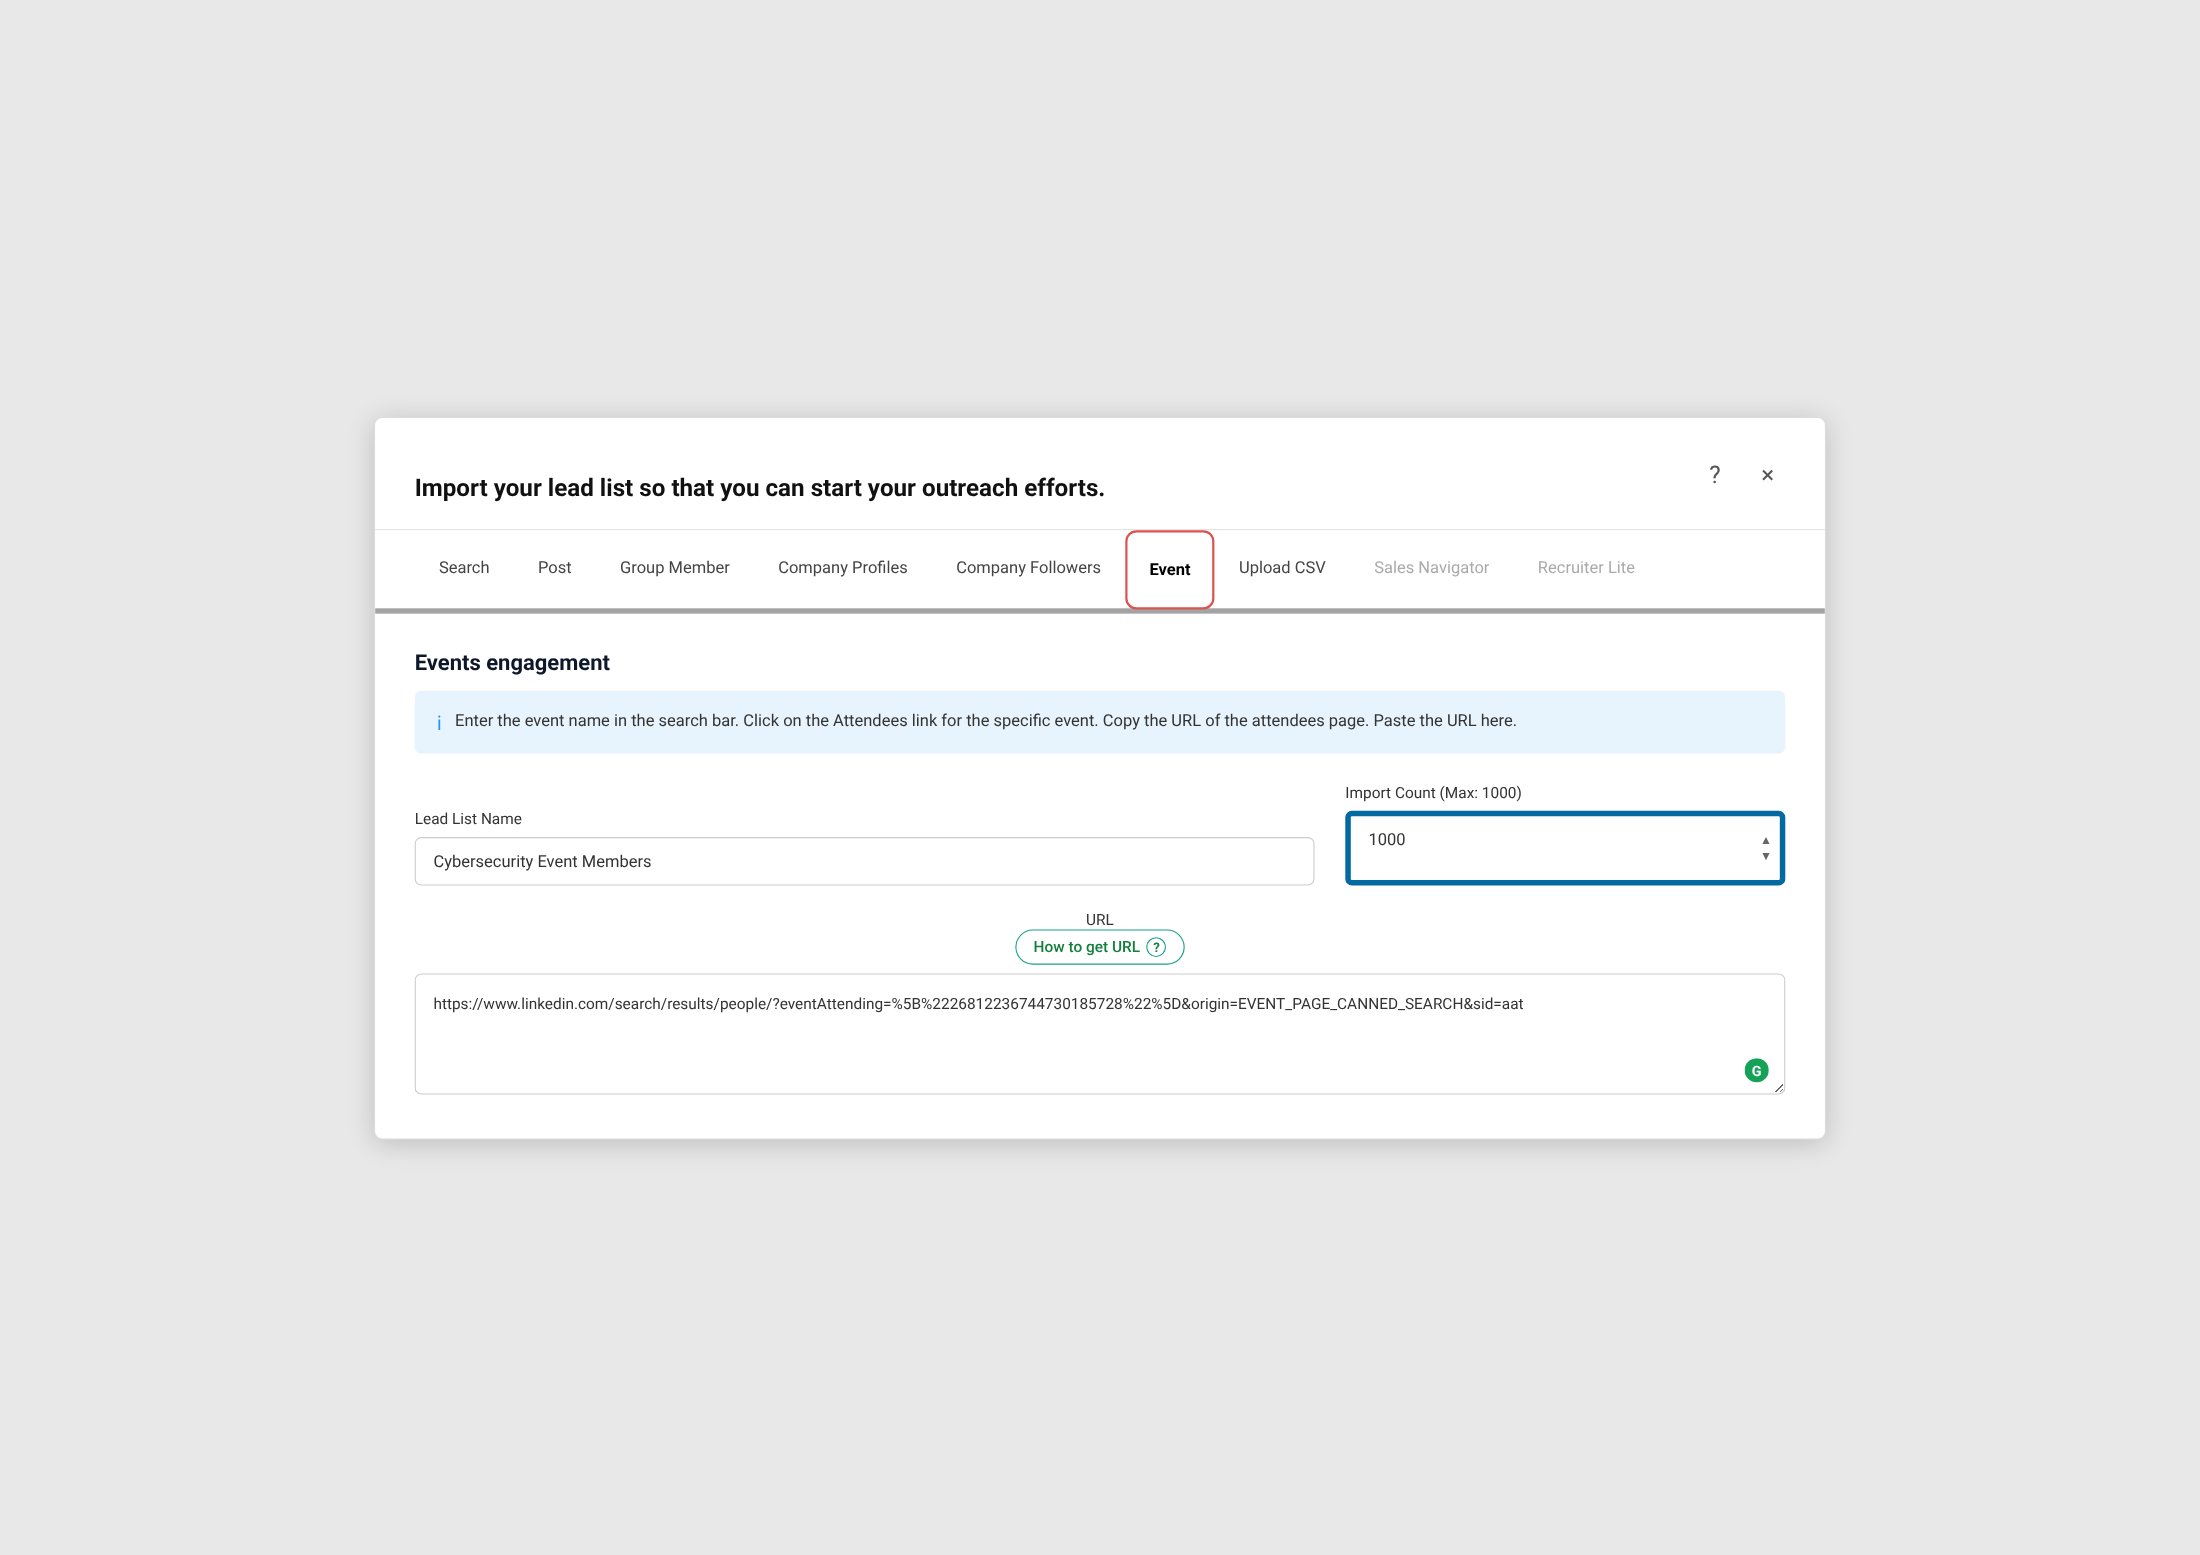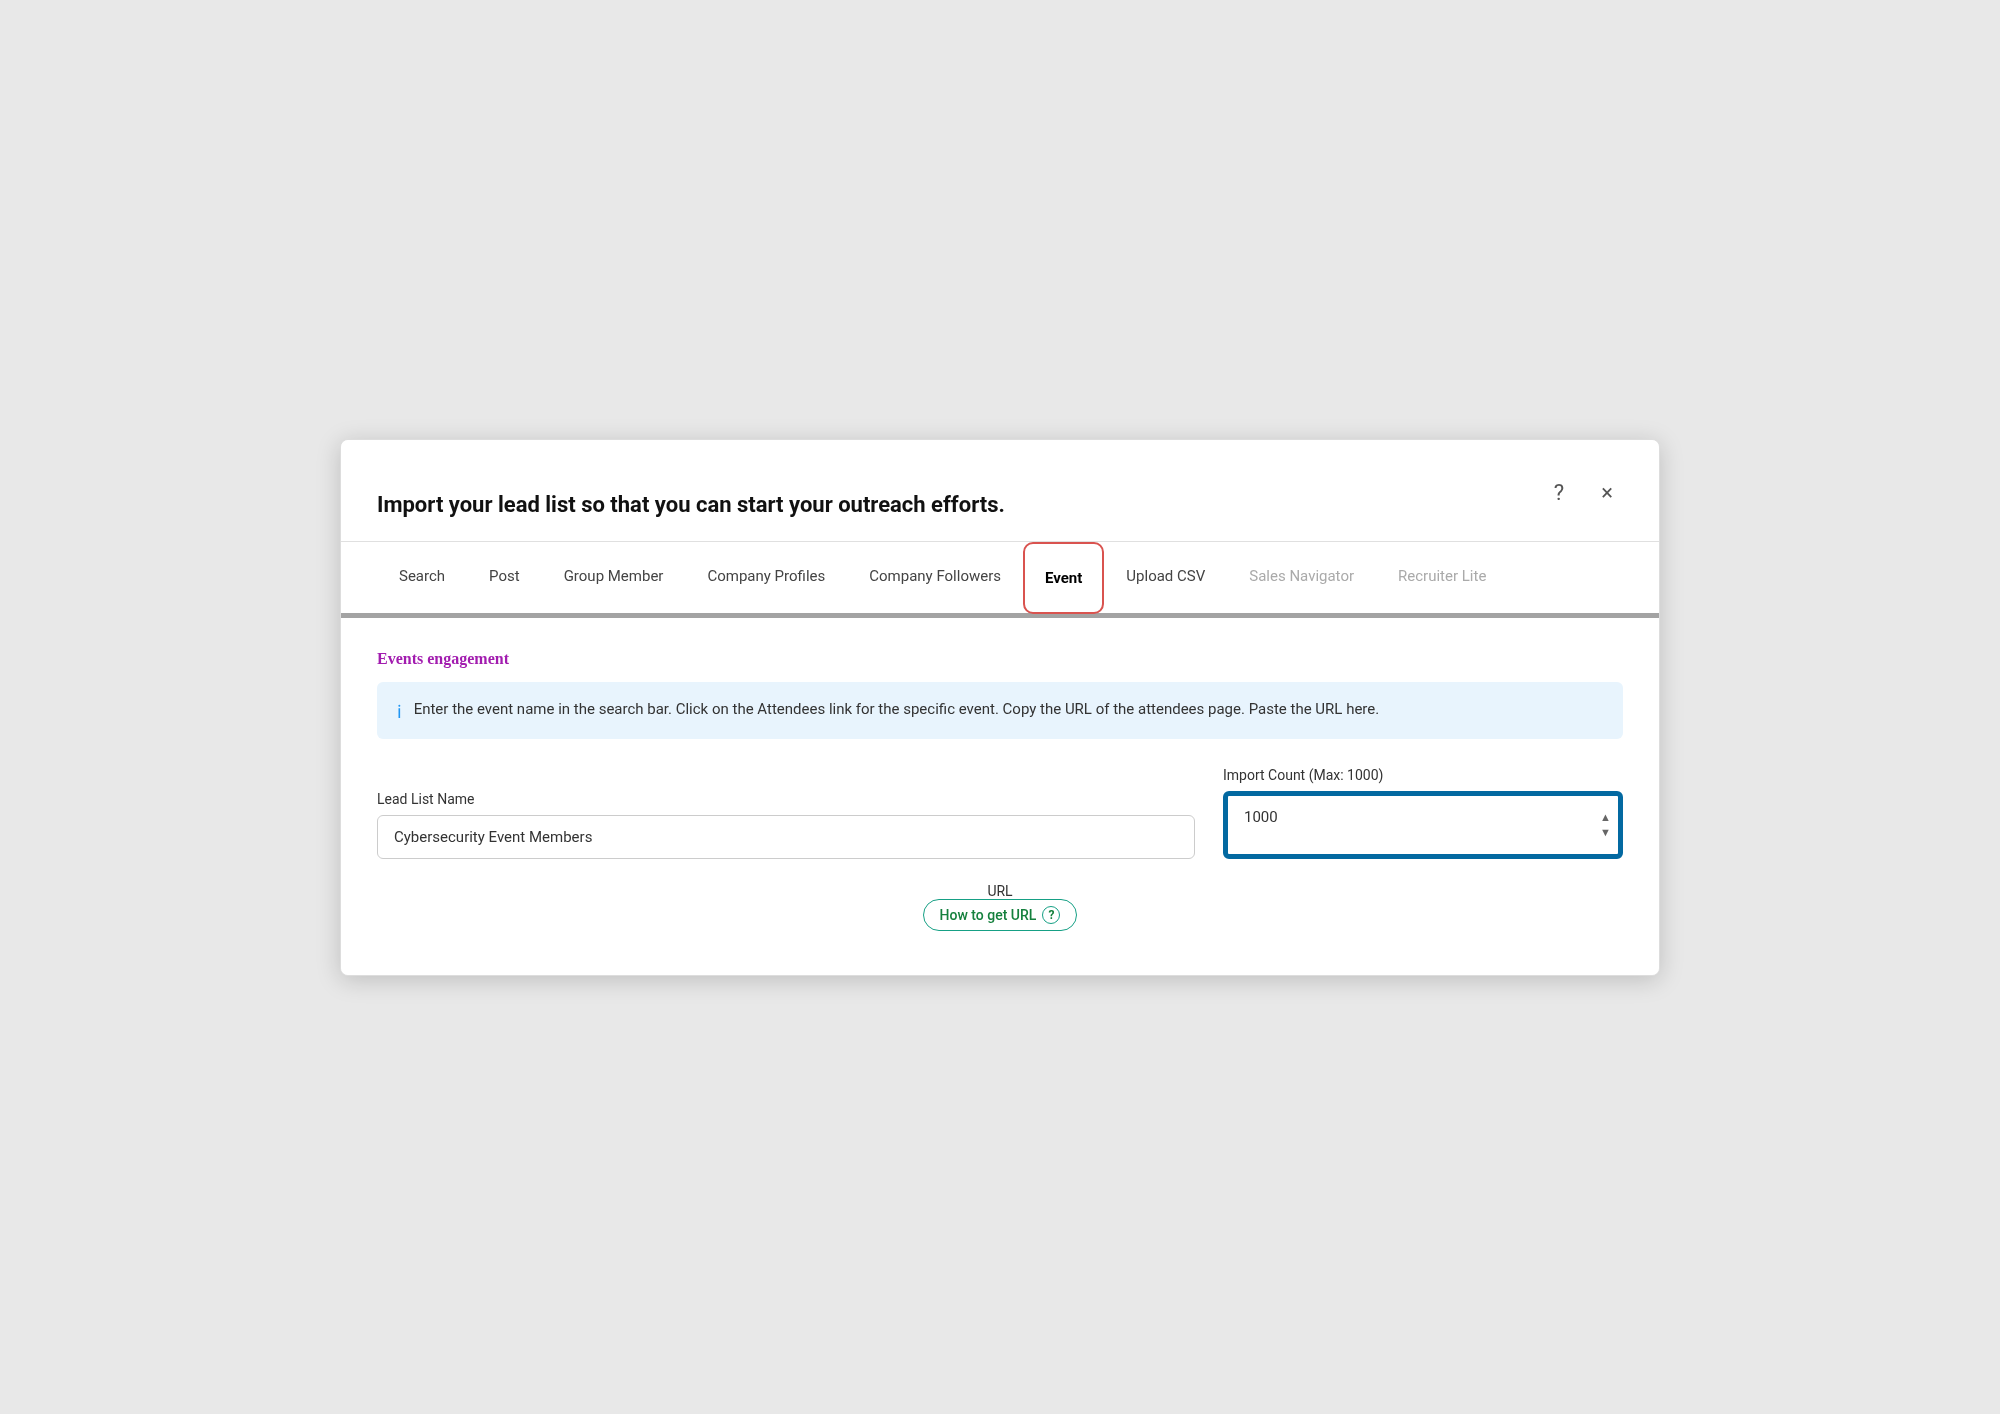--- a/index.html
+++ b/index.html
@@ -100,25 +100,24 @@
       color: #aaa;
       cursor: default;
     }
 
     .modal-body {
       background: #fff;
       padding: 32px 36px 36px 36px;
     }
 
     .section-title {
-      font-size: 16px;
+      font-size: 20px;
       font-weight: 700;
-      color: #a21caf;
+      color: #0f172a;
       margin-bottom: 14px;
-      font-family: Liberation Serif, serif;
     }
 
     .info-box {
       background: #e8f4fd;
       border-radius: 6px;
       padding: 16px 20px;
       display: flex;
       align-items: flex-start;
       gap: 12px;
       margin-bottom: 28px;
@@ -353,18 +352,27 @@
     </div>
 
     <div>
       <div class="url-row-header">
         <span class="url-label">URL</span>
         <button class="how-to-url-btn">
           <span>How to get URL</span>
           <span style="display:inline-flex;align-items:center;justify-content:center;width:18px;height:18px;border-radius:50%;border:1.5px solid #16a085;font-size:12px;font-weight:700;">?</span>
         </button>
       </div>
+      <div class="url-textarea-wrapper">
+        <textarea class="url-textarea" style="">https://www.linkedin.com/search/results/people/?eventAttending=%5B%2226812236744730185728%22%5D&amp;origin=EVENT_PAGE_CANNED_SEARCH&amp;sid=aat</textarea>
+        <div class="grammarly-icon">
+          <svg width="22" height="22" viewBox="0 0 22 22" fill="none">
+            <circle cx="11" cy="11" r="11" fill="#15A157"></circle>
+            <text x="11" y="16" text-anchor="middle" fill="white" font-size="13" font-weight="bold" font-family="serif">G</text>
+          </svg>
+        </div>
+      </div>
     </div>
 
   </div>
 
 
 </div>
 
 </body></html>

